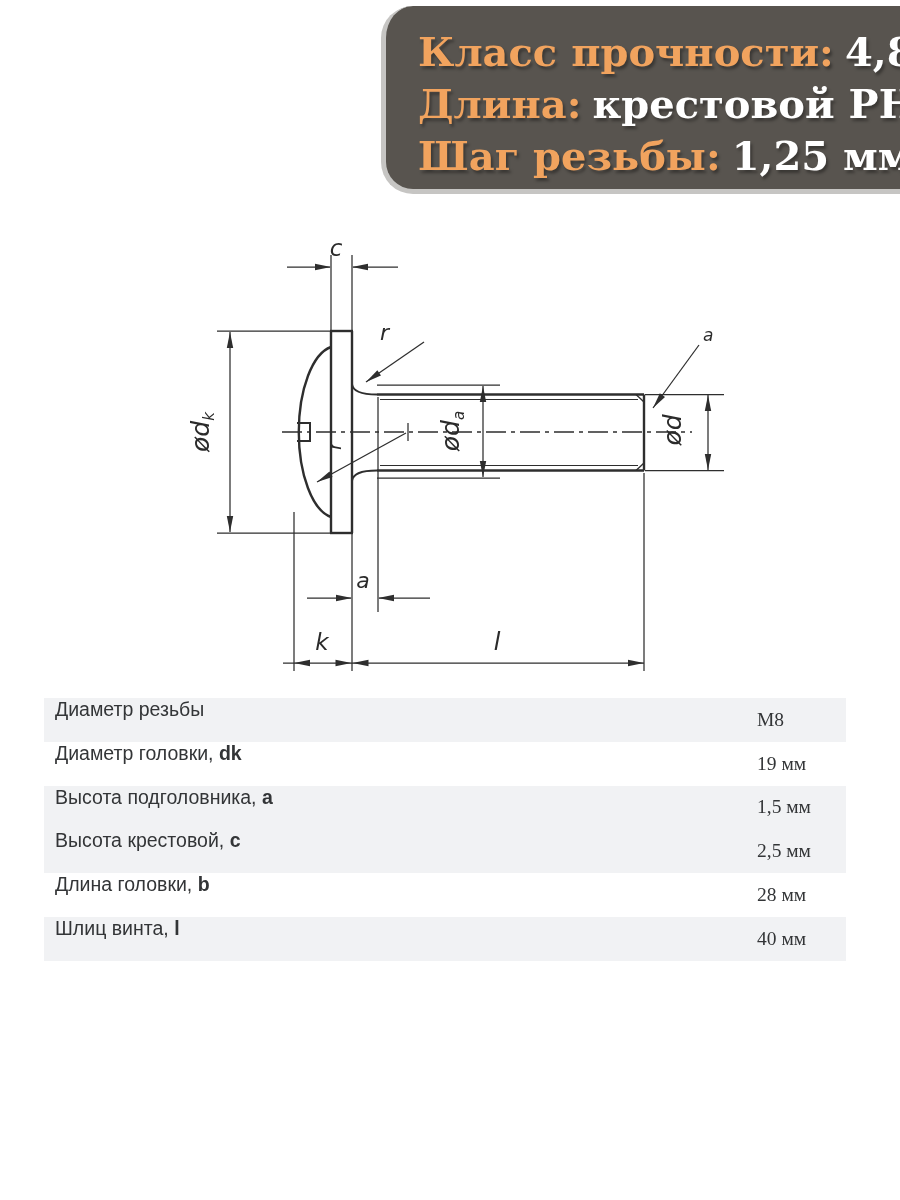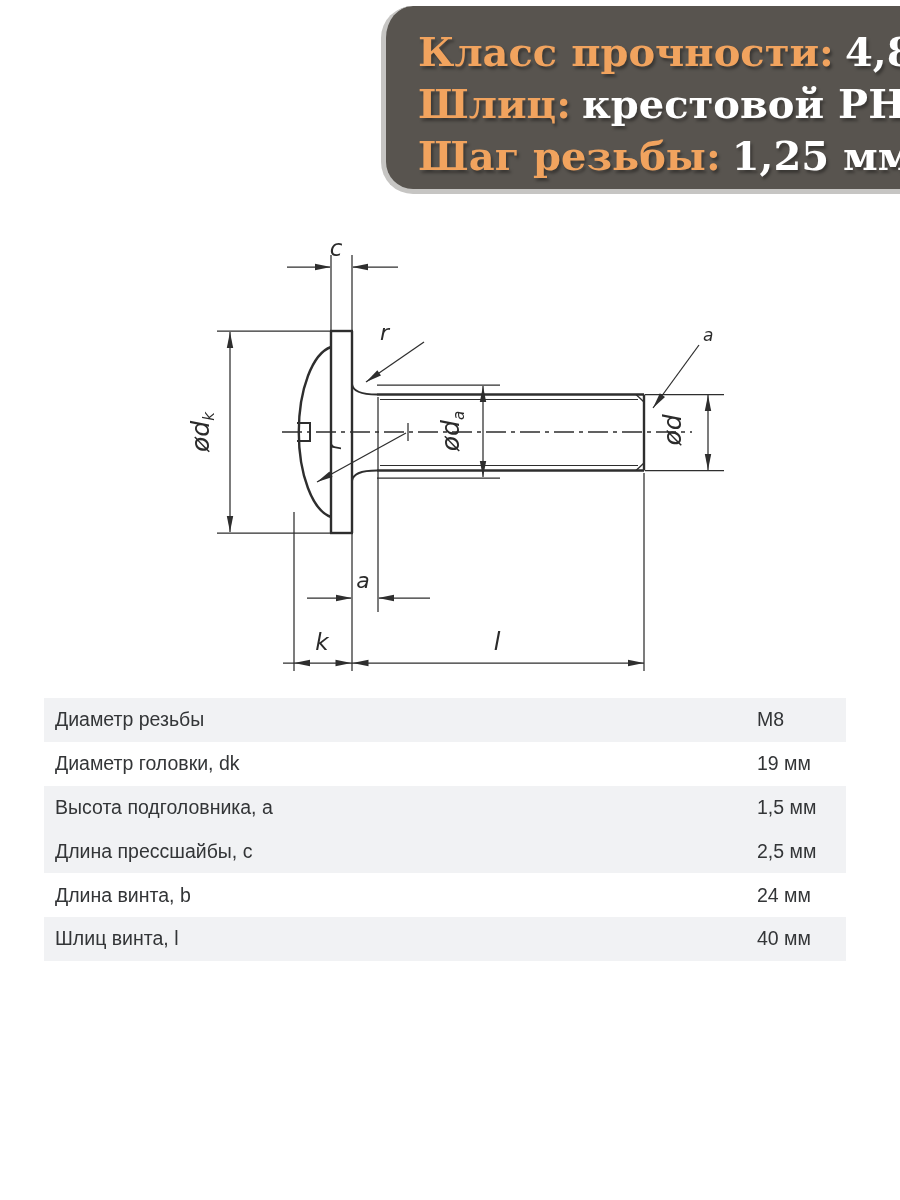--- a/index.html
+++ b/index.html
@@ -19,36 +19,36 @@
   .banner-line .accent{color:#f1a35e;text-align:right;}
   .banner-line .val{color:#ffffff;margin-left:11px;}
 
   
   svg.drawing{position:absolute;left:0;top:0;}
   .dim-label{font-family:"DejaVu Sans","Liberation Sans",sans-serif;
     font-style:italic;fill:#2b2b2b;}
 
   
   .spec-table{position:absolute;left:44px;top:698px;width:802px;}
-  .trow{position:relative;height:43.8px;display:flex;align-items:center;}
+  .trow{position:relative;height:43.8px;display:flex;align-items:flex-start;}
   .trow.alt{background:#f1f2f4;}
   .tlabel{padding-left:11px;font-size:19.5px;color:#333537;}
-  .tlabel b{font-weight:400;}
+  .tlabel b{font-weight:700;}
   .tvalue{position:absolute;left:713px;top:0;height:100%;display:flex;align-items:center;
-    font-size:19.5px;color:#333537;}
+    font-size:19.5px;color:#333537;font-family:Liberation Serif, serif;}
 </style>
 </head>
 <body>
 
 <div class="banner">
   <div class="banner-line">
     <span class="accent">Класс прочности:</span><span class="val">4,8</span>
   </div>
   <div class="banner-line">
-    <span class="accent">Шлиц:</span><span class="val">крестовой PH</span>
+    <span class="accent">Длина:</span><span class="val">крестовой PH</span>
   </div>
   <div class="banner-line">
     <span class="accent">Шаг резьбы:</span><span class="val">1,25 мм</span>
   </div>
 </div>
 
 <svg class="drawing" width="900" height="1200" viewBox="0 0 900 1200">
 
   <g stroke="#2e2e2e" fill="none" stroke-width="2.4">
     <path d="M331,347 A38,86 0 0 0 331,517"></path>
@@ -136,24 +136,24 @@
   </div>
   <div class="trow">
     <div class="tlabel"><span>Диаметр головки, </span><b>dk</b></div>
     <div class="tvalue">19 мм</div>
   </div>
   <div class="trow alt">
     <div class="tlabel"><span>Высота подголовника, </span><b>a</b></div>
     <div class="tvalue">1,5 мм</div>
   </div>
   <div class="trow alt">
-    <div class="tlabel"><span>Длина прессшайбы, </span><b>c</b></div>
+    <div class="tlabel"><span>Высота крестовой, </span><b>c</b></div>
     <div class="tvalue">2,5 мм</div>
   </div>
   <div class="trow">
-    <div class="tlabel"><span>Длина винта, </span><b>b</b></div>
-    <div class="tvalue">24 мм</div>
+    <div class="tlabel"><span>Длина головки, </span><b>b</b></div>
+    <div class="tvalue">28 мм</div>
   </div>
   <div class="trow alt">
     <div class="tlabel"><span>Шлиц винта, </span><b>l</b></div>
     <div class="tvalue">40 мм</div>
   </div>
 </div>
 
 </body></html>

